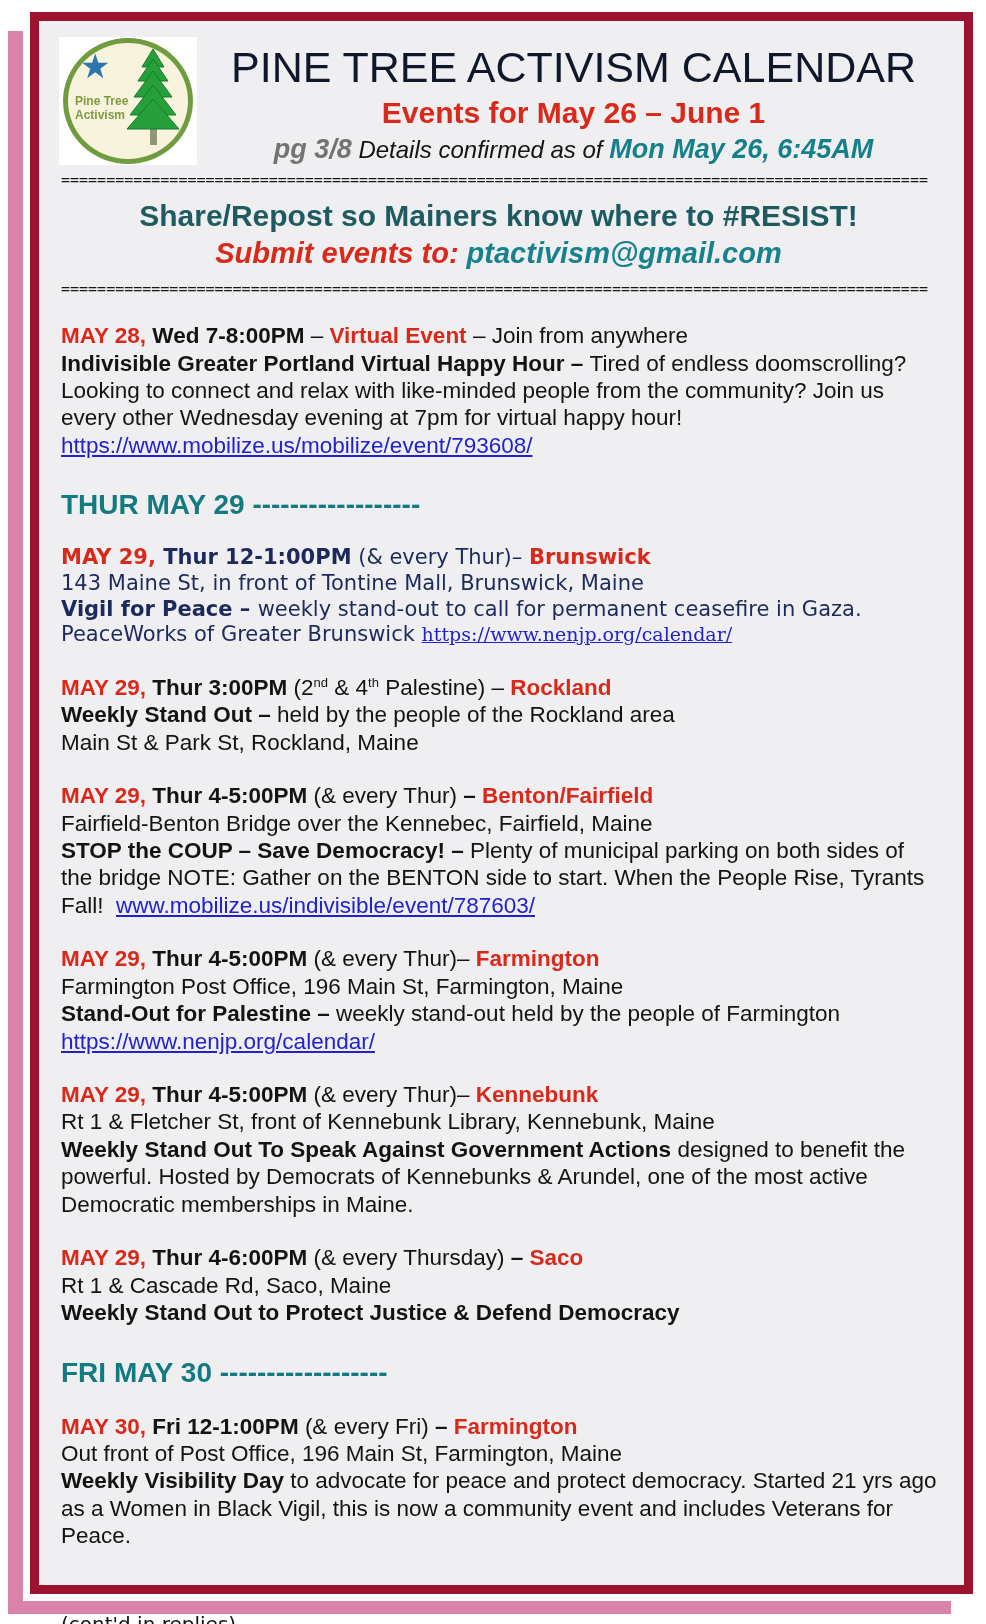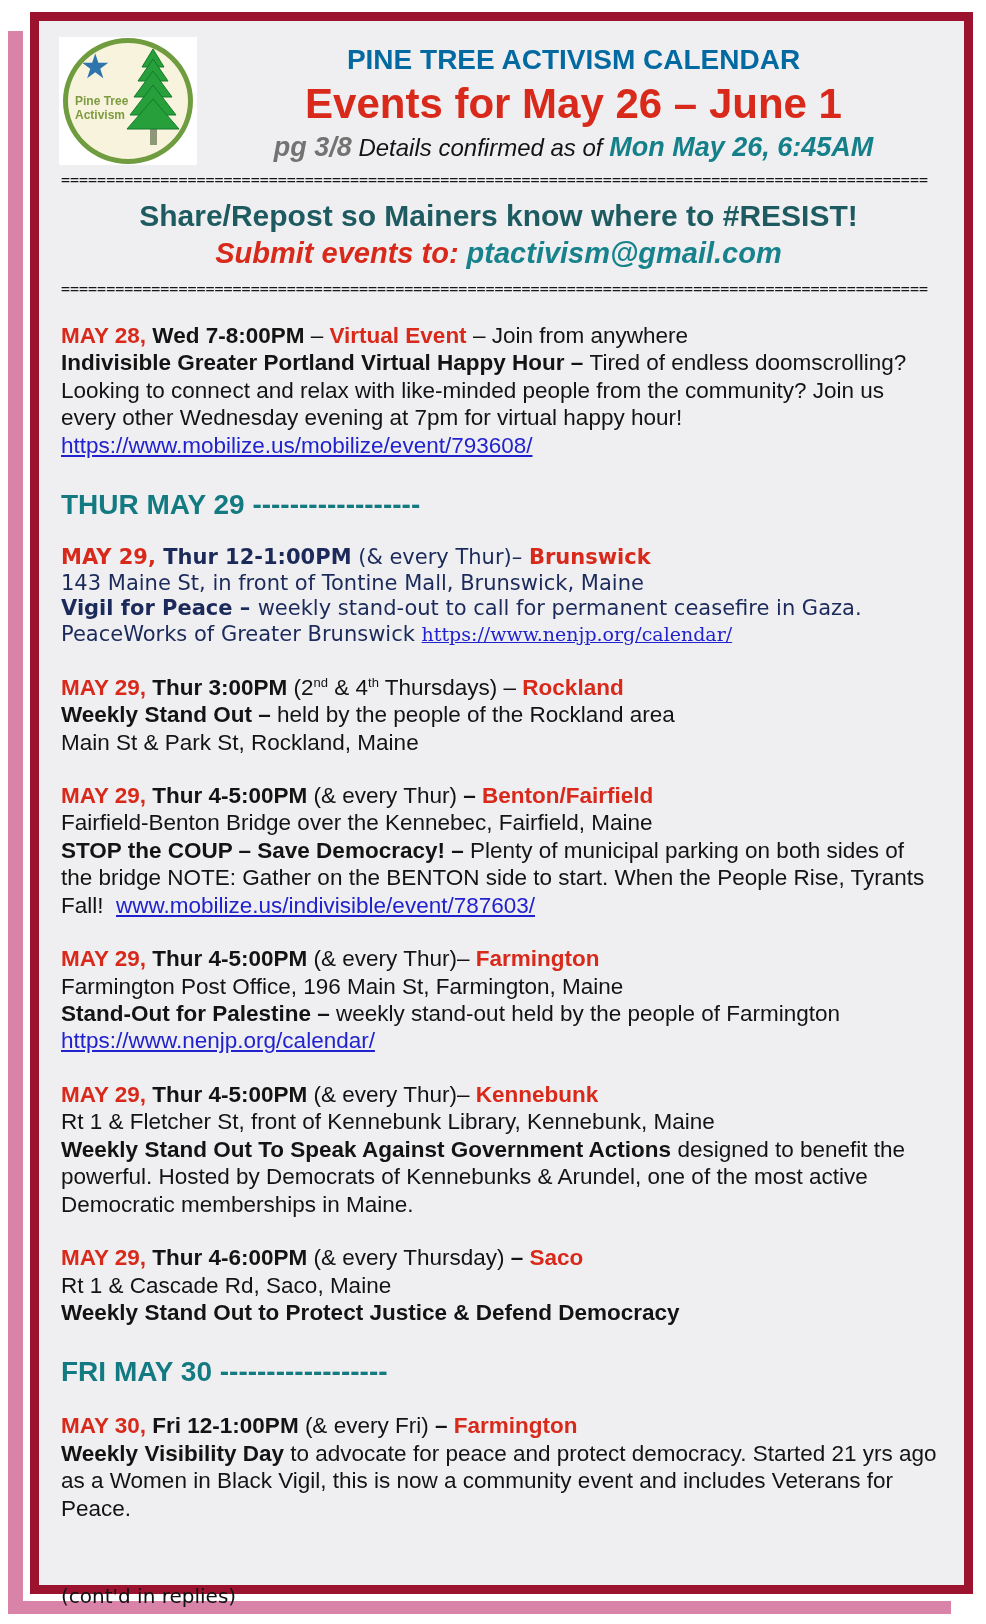--- a/index.html
+++ b/index.html
@@ -21,22 +21,22 @@
   .hdr{display:flex;align-items:flex-start;gap:12px;}
   .logo-box{width:138px;height:128px;background:#ffffff;flex:none;
     display:flex;align-items:center;justify-content:center;}
   .logo-oval{width:120px;height:116px;border-radius:50%;
     background:#f8f3dd;border:5px solid #6f9c3f;position:relative;overflow:hidden;}
   .logo-star{position:absolute;left:12px;top:6px;color:#2e75ae;font-size:34px;line-height:1;}
   .logo-tree{position:absolute;right:6px;top:4px;}
   .logo-txt{position:absolute;left:7px;top:52px;font-size:12px;font-weight:bold;
     color:#7e9b40;line-height:1.15;}
   .hdr-text{flex:1;text-align:center;padding-top:8px;}
-  .title{color:#0369a1;font-weight:bold;font-size:28px;line-height:1.05;letter-spacing:0;}
-  .subtitle{color:#d8291b;font-weight:bold;font-size:42px;margin-top:6px;}
+  .title{color:#0f172a;font-weight:normal;font-size:43px;line-height:1.05;letter-spacing:0;}
+  .subtitle{color:#d8291b;font-weight:bold;font-size:30px;margin-top:6px;}
   .pgline{margin-top:4px;font-size:25px;color:#131313;}
   .pg-num{color:#737373;font-weight:bold;font-style:italic;font-size:27px;}
   .pg-confirm{font-style:italic;color:#131313;font-size:24px;}
   .pg-time{color:#15808a;font-weight:bold;font-style:italic;font-size:27px;}
   
   .divider{white-space:nowrap;overflow:hidden;font-family:"DejaVu Sans Mono",monospace;
     font-size:15px;color:#151515;letter-spacing:0;margin:6px 0 2px 2px;}
   .share{color:#1e5b61;font-weight:bold;font-size:30px;text-align:center;margin-top:10px;}
   .submit{text-align:center;font-size:29px;margin:4px 0 10px;}
   .submit-label{color:#d8291b;font-weight:bold;font-style:italic;}
@@ -109,21 +109,21 @@
         </div>
       </section>
       <section>
         <div class="sec-h">THUR MAY 29 ------------------</div>
         <div class="event f-wide">
           <div class="para"><span class="s-red">MAY 29,</span><span class="s-navyb"> Thur 12-1:00PM</span><span class="s-navy"> (&amp; every Thur)– </span><span class="s-red">Brunswick</span></div>
           <div class="para"><span class="s-navy">143 Maine St, in front of Tontine Mall, Brunswick, Maine</span></div>
           <div class="para"><span class="s-navyb">Vigil for Peace – </span><span class="s-navy">weekly stand-out to call for permanent ceasefire in Gaza. PeaceWorks of Greater Brunswick </span><a href="#" class="lnk s-linkserif">https://www.nenjp.org/calendar/</a></div>
         </div>
         <div class="event">
-          <div class="para"><span class="s-red">MAY 29,</span><span class="s-bold"> Thur 3:00PM</span><span class="s-norm"> (2</span><sup class="s-sup">nd</sup><span class="s-norm"> &amp; 4</span><sup class="s-sup">th</sup><span class="s-norm"> Thursdays) – </span><span class="s-red">Rockland</span></div>
+          <div class="para"><span class="s-red">MAY 29,</span><span class="s-bold"> Thur 3:00PM</span><span class="s-norm"> (2</span><sup class="s-sup">nd</sup><span class="s-norm"> &amp; 4</span><sup class="s-sup">th</sup><span class="s-norm"> Palestine) – </span><span class="s-red">Rockland</span></div>
           <div class="para"><span class="s-bold">Weekly Stand Out – </span><span class="s-norm">held by the people of the Rockland area</span></div>
           <div class="para"><span class="s-norm">Main St &amp; Park St, Rockland, Maine</span></div>
         </div>
         <div class="event">
           <div class="para"><span class="s-red">MAY 29,</span><span class="s-bold"> Thur 4-5:00PM</span><span class="s-norm"> (&amp; every Thur) </span><span class="s-bold">– </span><span class="s-red">Benton/Fairfield</span></div>
           <div class="para"><span class="s-norm">Fairfield-Benton Bridge over the Kennebec, Fairfield, Maine</span></div>
           <div class="para"><span class="s-bold">STOP the COUP – Save Democracy! – </span><span class="s-norm">Plenty of municipal parking on both sides of the bridge NOTE: Gather on the BENTON side to start. When the People Rise, Tyrants Fall!&nbsp;&nbsp;</span><a href="#" class="lnk s-link">www.mobilize.us/indivisible/event/787603/</a></div>
         </div>
         <div class="event">
           <div class="para"><span class="s-red">MAY 29,</span><span class="s-bold"> Thur 4-5:00PM</span><span class="s-norm"> (&amp; every Thur)– </span><span class="s-red">Farmington</span></div>
@@ -138,20 +138,21 @@
         <div class="event">
           <div class="para"><span class="s-red">MAY 29,</span><span class="s-bold"> Thur 4-6:00PM</span><span class="s-norm"> (&amp; every Thursday) </span><span class="s-bold">– </span><span class="s-red">Saco</span></div>
           <div class="para"><span class="s-norm">Rt 1 &amp; Cascade Rd, Saco, Maine</span></div>
           <div class="para"><span class="s-bold">Weekly Stand Out to Protect Justice &amp; Defend Democracy</span></div>
         </div>
       </section>
       <section>
         <div class="sec-h">FRI MAY 30 ------------------</div>
         <div class="event">
           <div class="para"><span class="s-red">MAY 30,</span><span class="s-bold"> Fri 12-1:00PM</span><span class="s-norm"> (&amp; every Fri) </span><span class="s-bold">– </span><span class="s-red">Farmington</span></div>
+          <div class="para"><span class="s-norm">Out front of Post Office, 196 Main St, Farmington, Maine</span></div>
           <div class="para"><span class="s-bold">Weekly Visibility Day</span><span class="s-norm"> to advocate for peace and protect democracy. Started 21 yrs ago as a Women in Black Vigil, this is now a community event and includes Veterans for Peace.</span></div>
         </div>
       </section>
     </main>
 
   <div class="footer-note">(cont'd in replies)</div>
 
 </div>
 
 </body></html>

